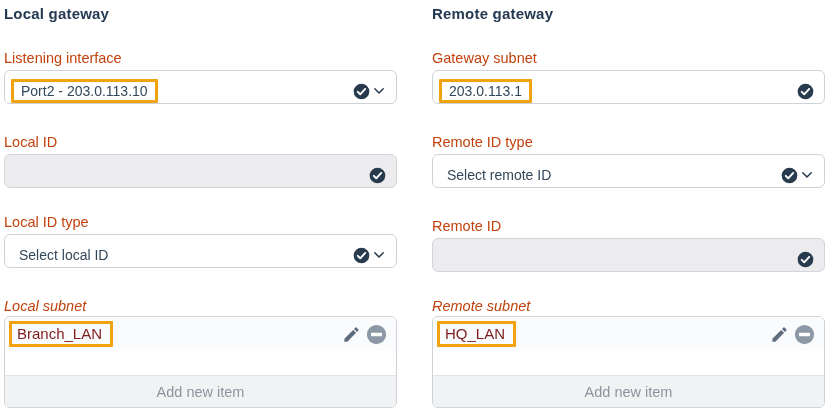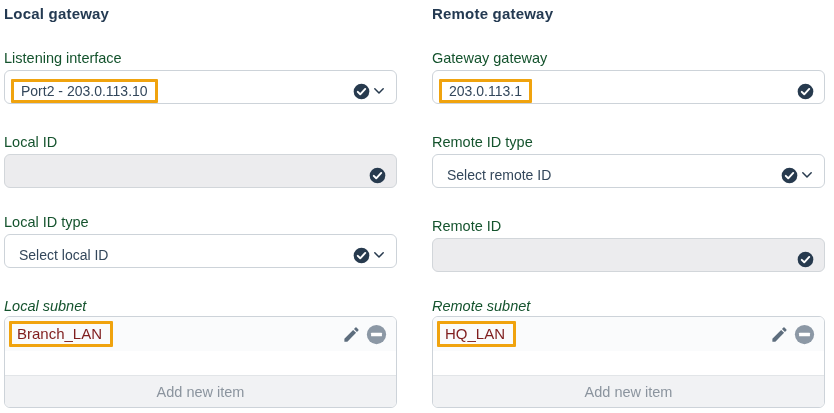--- a/index.html
+++ b/index.html
@@ -11,21 +11,21 @@
   .page { display:flex; gap:35px; padding:5px 0 0 4px; box-sizing:border-box; }
   .column { width:393px; flex:0 0 393px; }
 
   .heading {
     font-size:15px; font-weight:700; color:#243a52;
     margin:0 0 27px 0; line-height:18px; letter-spacing:.2px;
   }
 
   .field { margin-bottom:30px; }
   .field.tight { margin-bottom:26px; }
-  .label { font-size:14.5px; line-height:16px; margin-bottom:4px; color:#14532d; }
+  .label { font-size:14.5px; line-height:16px; margin-bottom:4px; color:#c2410c; }
   .label.snug { margin-bottom:2px;font-style:italic; }
 
   .control {
     height:34px; box-sizing:border-box;
     border:1px solid #cdd3d9; border-radius:6px; background:#fff;
     display:flex; align-items:center; padding:8px 10px 0 14px;
   }
   .control.disabled { background:#ececee; border-color:#d2d6da; }
   .control .value { font-size:14px; color:#33475b; white-space:nowrap; }
 
@@ -130,21 +130,21 @@
         <div class="list-spacer"></div>
         <div class="add-row">Add new item</div>
       </div>
     </div>
   </section>
 
   <section class="column">
     <h2 class="heading">Remote gateway</h2>
 
     <div class="field">
-      <div class="label">Gateway gateway</div>
+      <div class="label">Gateway subnet</div>
       <div class="control">
         <span class="value annotated">203.0.113.1</span>
         <span class="icons">
           <svg class="check-icon" viewBox="0 0 20 20">
               <circle cx="10" cy="10" r="9.2" fill="currentColor"></circle>
               <path d="M5.6 10.4l2.9 2.9 5.9-6.3" fill="none" stroke="#fff" stroke-width="2.3" stroke-linecap="round" stroke-linejoin="round"></path>
             </svg>
         </span>
       </div>
     </div>

